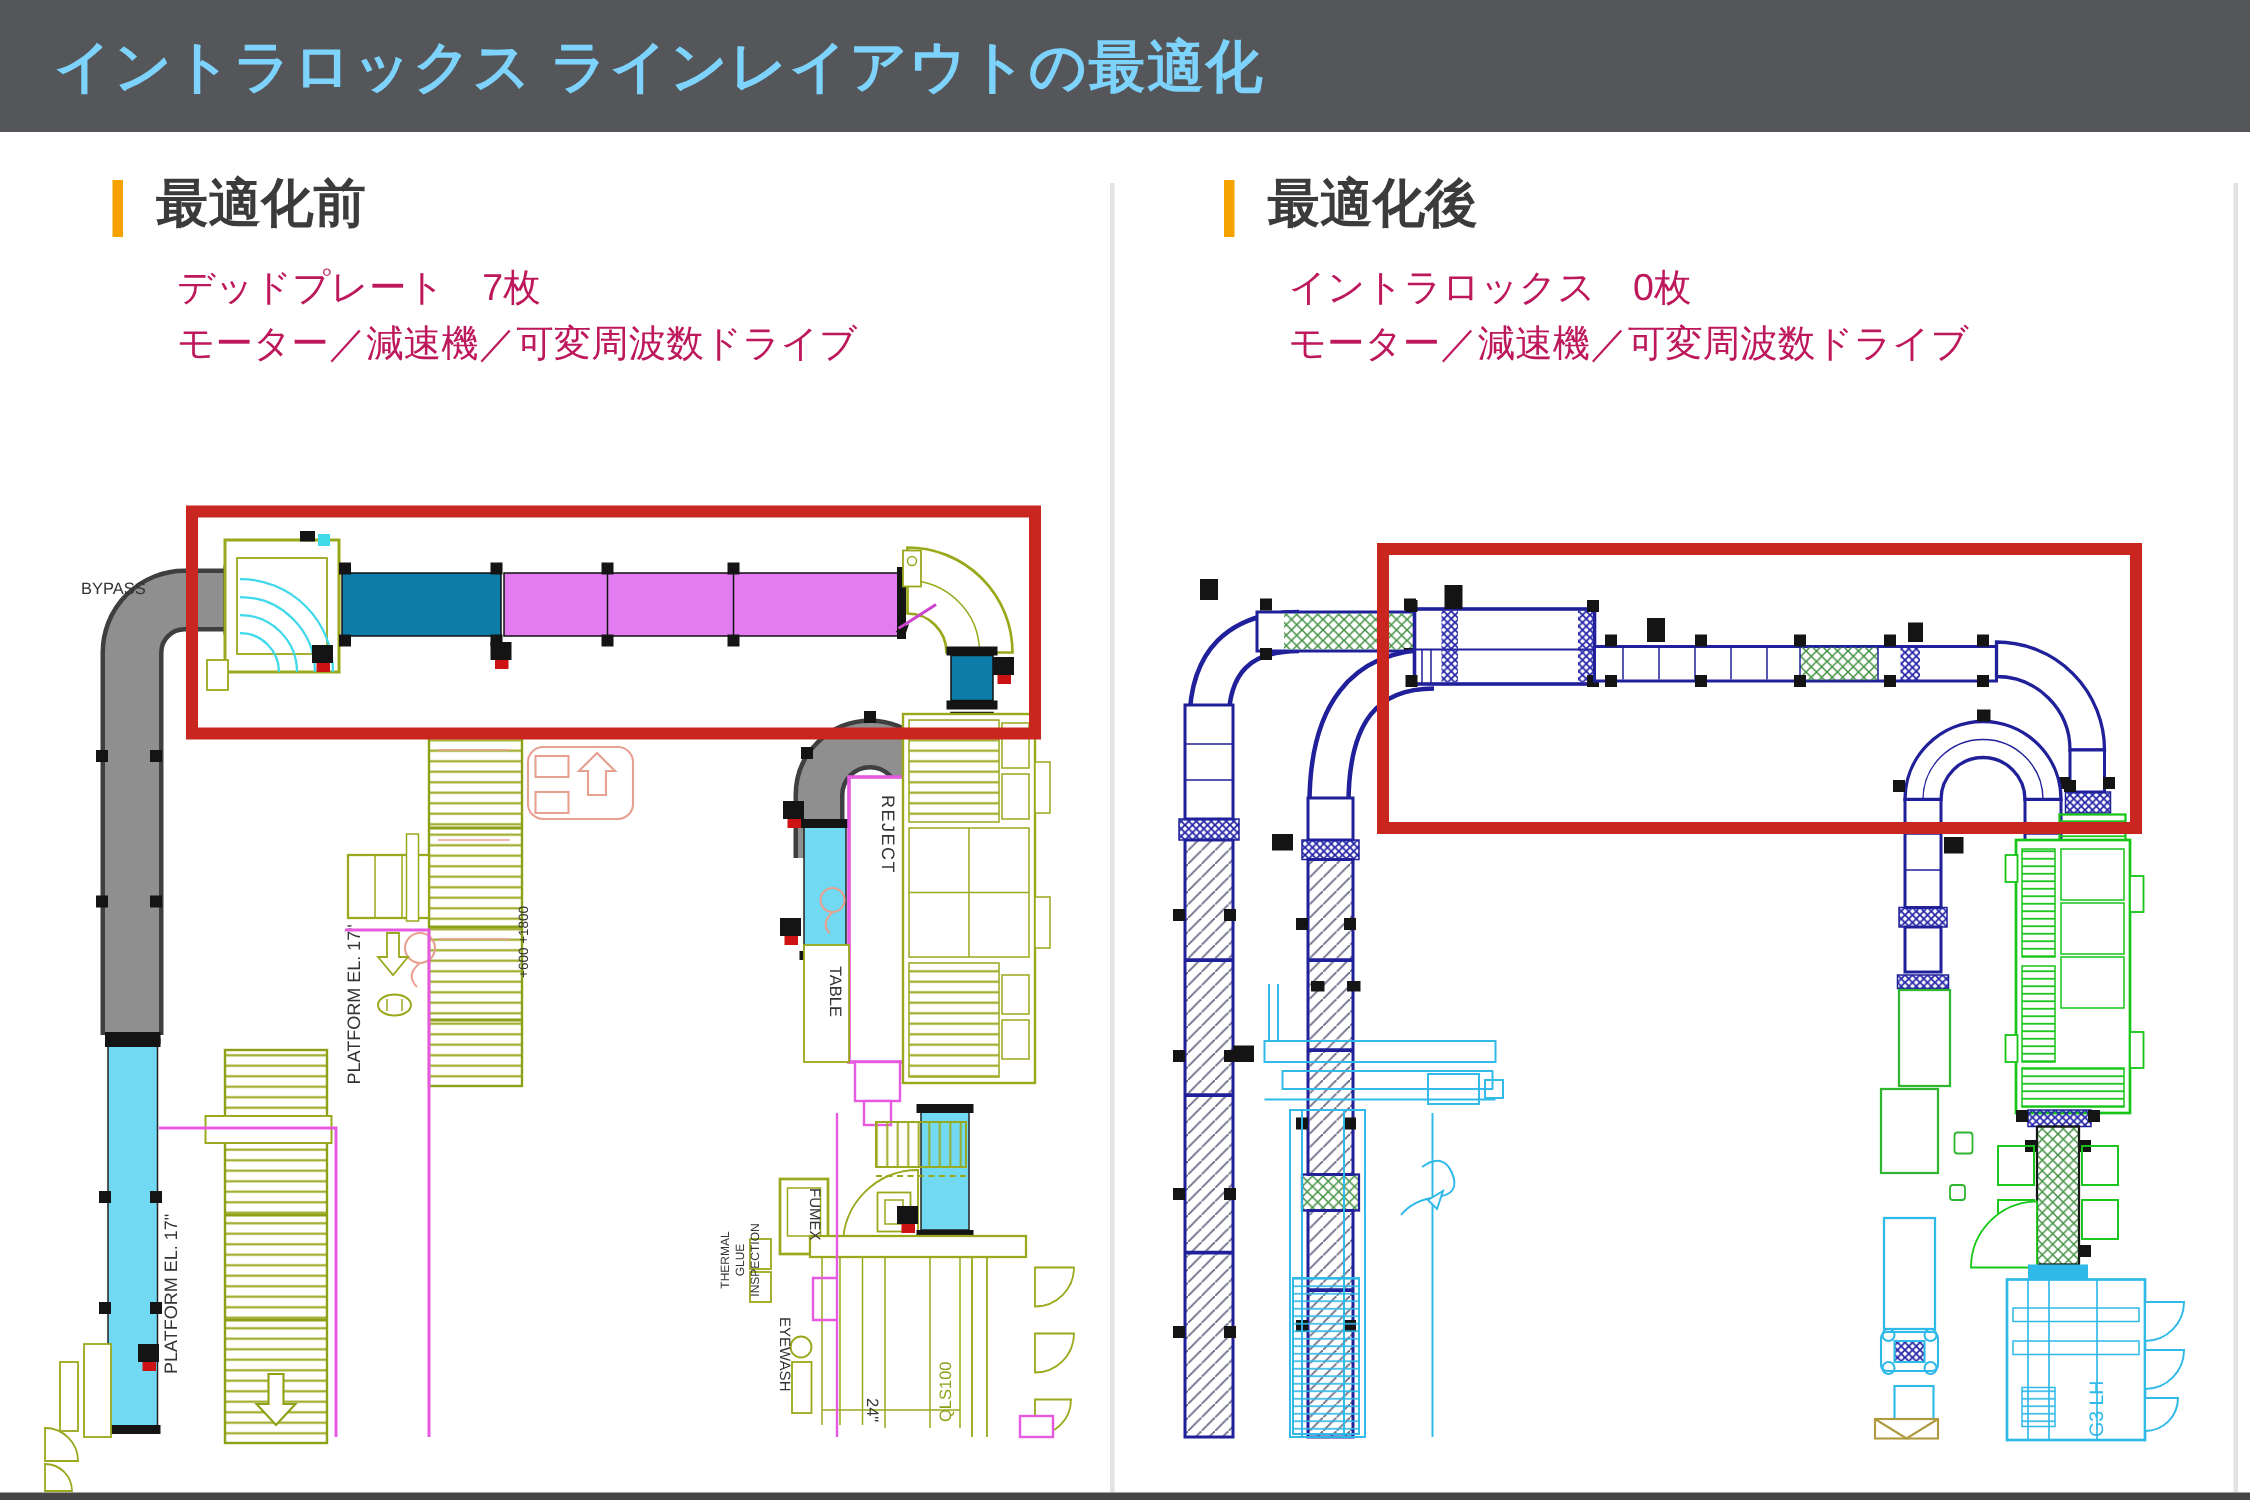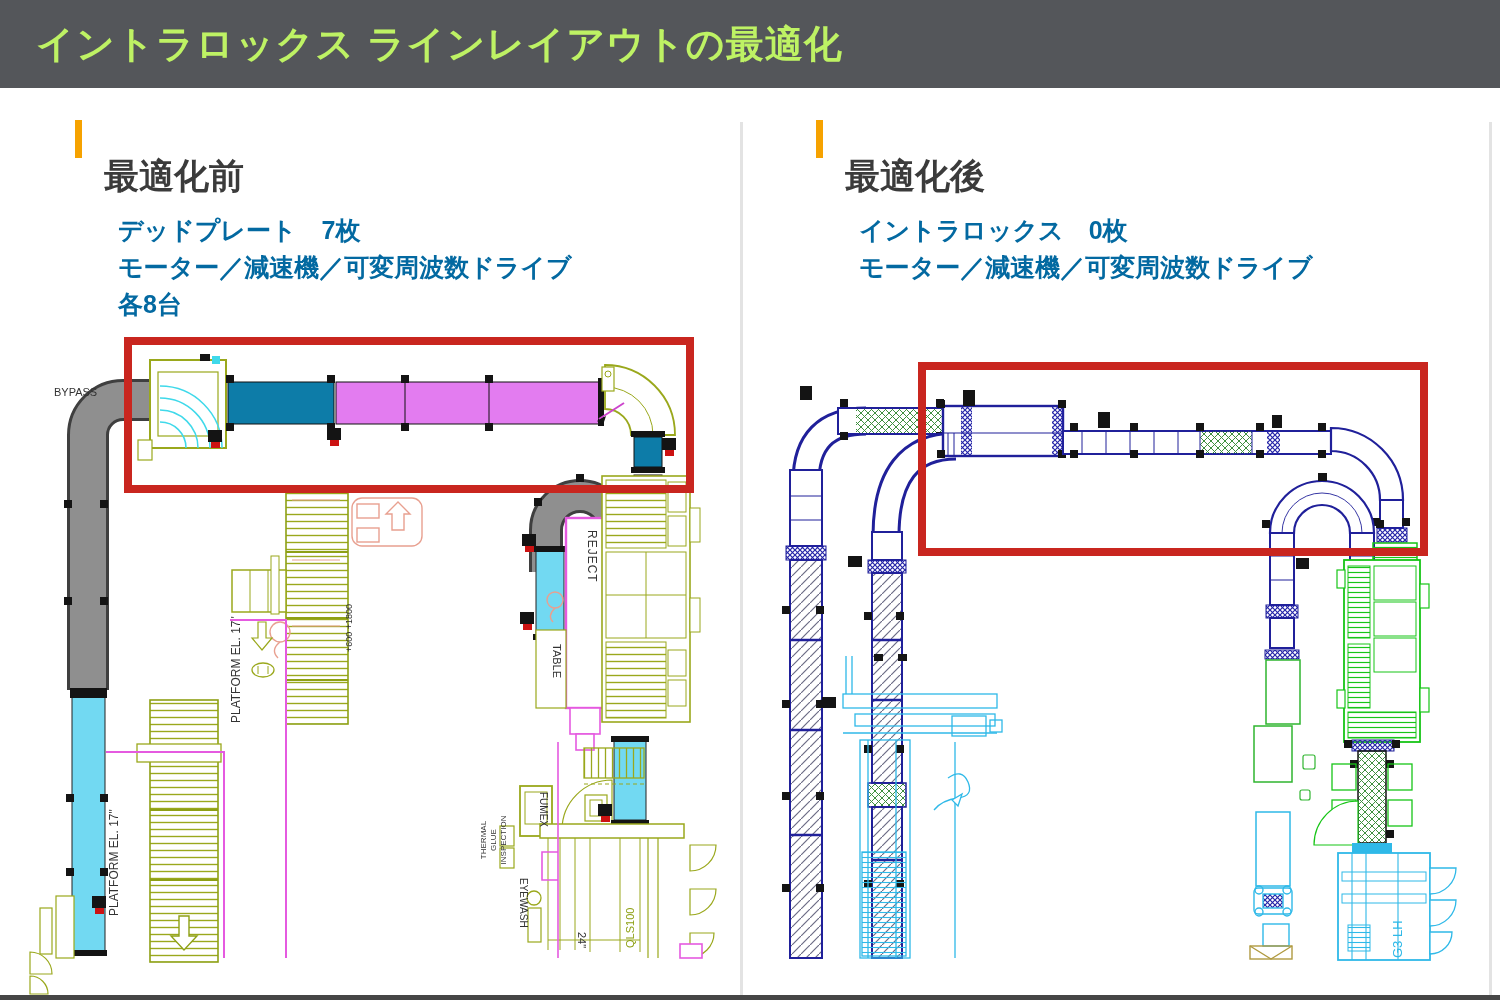--- a/index.html
+++ b/index.html
@@ -1,27 +1,27 @@
 <!DOCTYPE html>
 <html><head>
 <meta charset="utf-8">
 <style>
   html,body{margin:0;padding:0;background:#ffffff;}
   .page{position:relative;width:1500px;height:1000px;overflow:hidden;background:#ffffff;
         font-family:"Liberation Sans","DejaVu Sans",sans-serif;}
   .hdr{position:absolute;left:0;top:0;width:1500px;height:88px;background:#54565a;
        display:flex;align-items:center;}
-  .hdr h1{margin:0 0 0 36px;color:#bef264;font-size:38px;font-weight:bold;letter-spacing:1px;}
+  .hdr h1{margin:0 0 0 36px;color:#7dd3fc;font-size:38px;font-weight:bold;letter-spacing:1px;}
   .ptext{position:absolute;top:117px;}
   .ptext.left{left:75px;}
   .ptext.right{left:816px;}
   .hrow{display:flex;align-items:flex-start;}
   .obar{width:7px;height:38px;background:#f6a200;margin-top:3px;}
-  .phead{margin-left:22px;font-size:35px;font-weight:bold;color:#3b3b3b;line-height:1.1;margin-top:40px;}
-  .plines{margin-left:43px;margin-top:16px;font-size:25px;font-weight:bold;color:#0369a1;line-height:37px;}
+  .phead{margin-left:22px;font-size:35px;font-weight:bold;color:#3b3b3b;line-height:1.1;}
+  .plines{margin-left:43px;margin-top:16px;font-size:25px;font-weight:normal;color:#be185d;line-height:37px;}
   .vdiv{position:absolute;top:122px;width:3px;height:873px;background:#e3e3e3;}
   .vdiv.mid{left:740px;}
   .vdiv.rgt{left:1489px;}
   .botbar{position:absolute;left:0;top:995px;width:1500px;height:5px;background:#464646;}
   svg.cad{position:absolute;left:0;top:0;}
   svg text{font-family:"Liberation Sans","DejaVu Sans",sans-serif;}
   .cadlbl{fill:#333333;}
 </style>
 </head>
 <body>
@@ -37,21 +37,20 @@
   <div class="botbar"></div>
 
   <section class="ptext left">
     <div class="hrow">
       <div class="obar"></div>
       <div class="phead">最適化前</div>
     </div>
     <div class="plines">
       <div>デッドプレート　7枚</div>
       <div>モーター／減速機／可変周波数ドライブ</div>
-      <div>各8台</div>
     </div>
   </section>
 
   <section class="ptext right">
     <div class="hrow">
       <div class="obar"></div>
       <div class="phead">最適化後</div>
     </div>
     <div class="plines">
       <div>イントラロックス　0枚</div>

